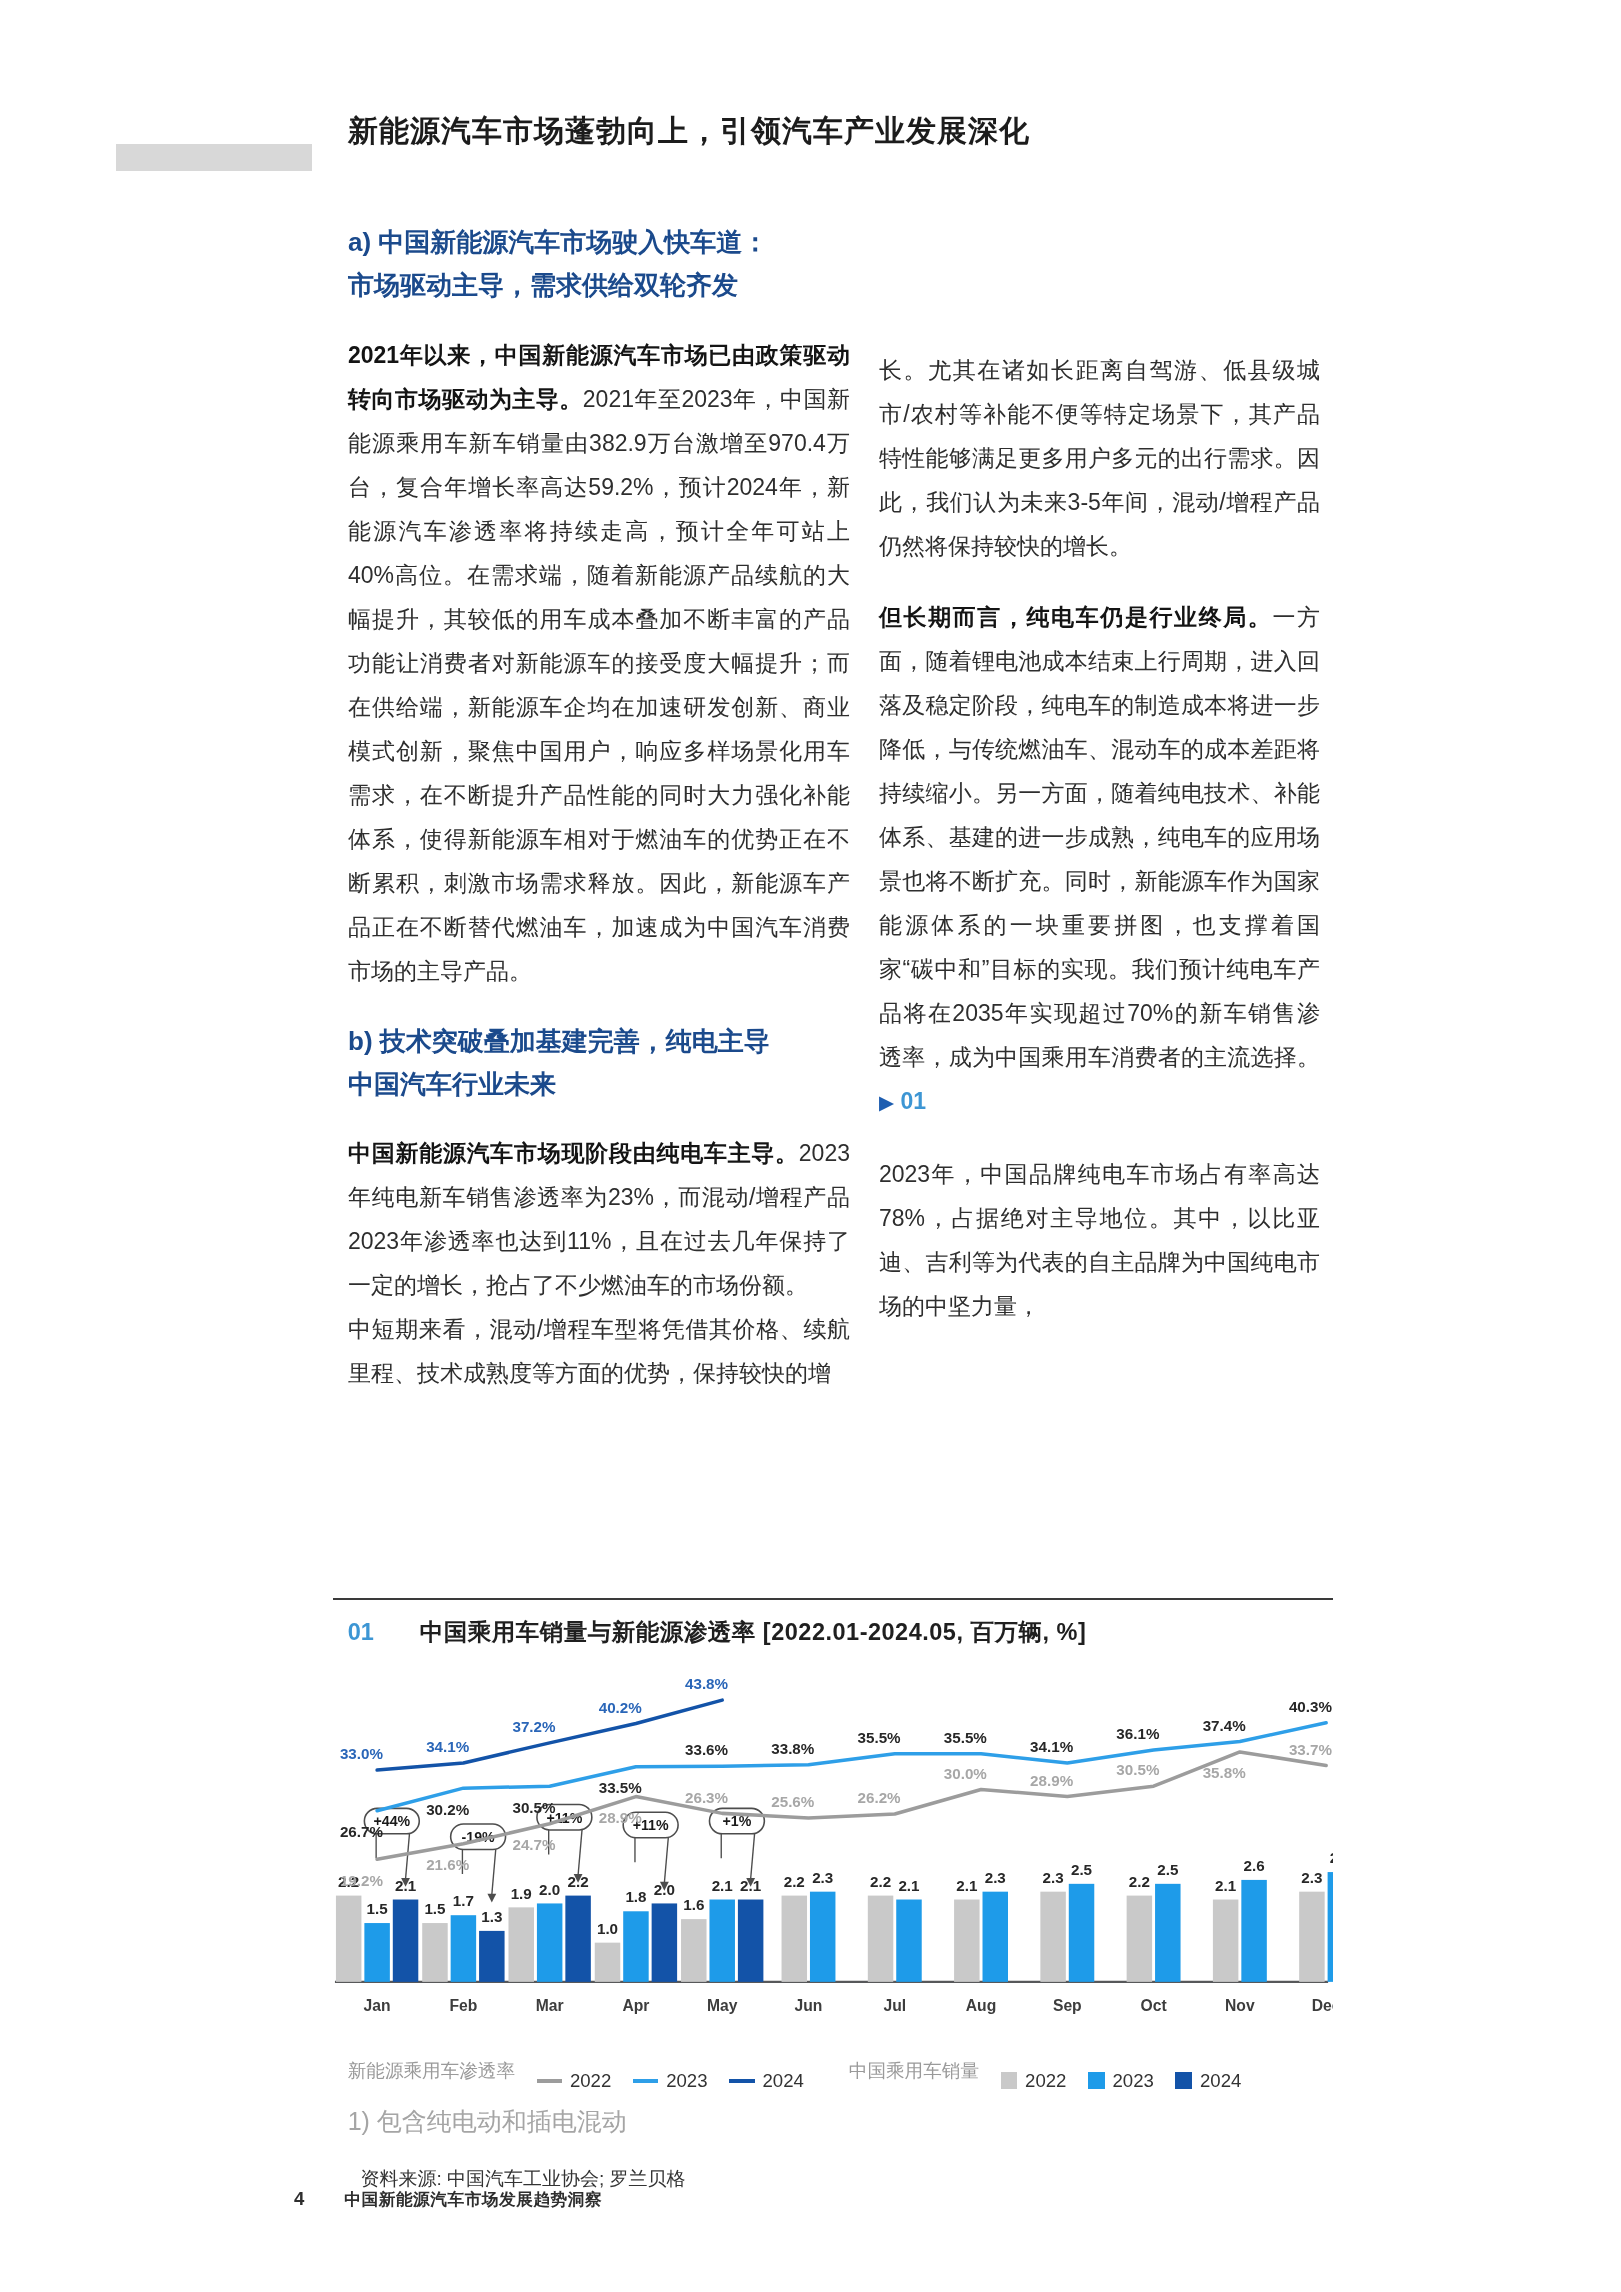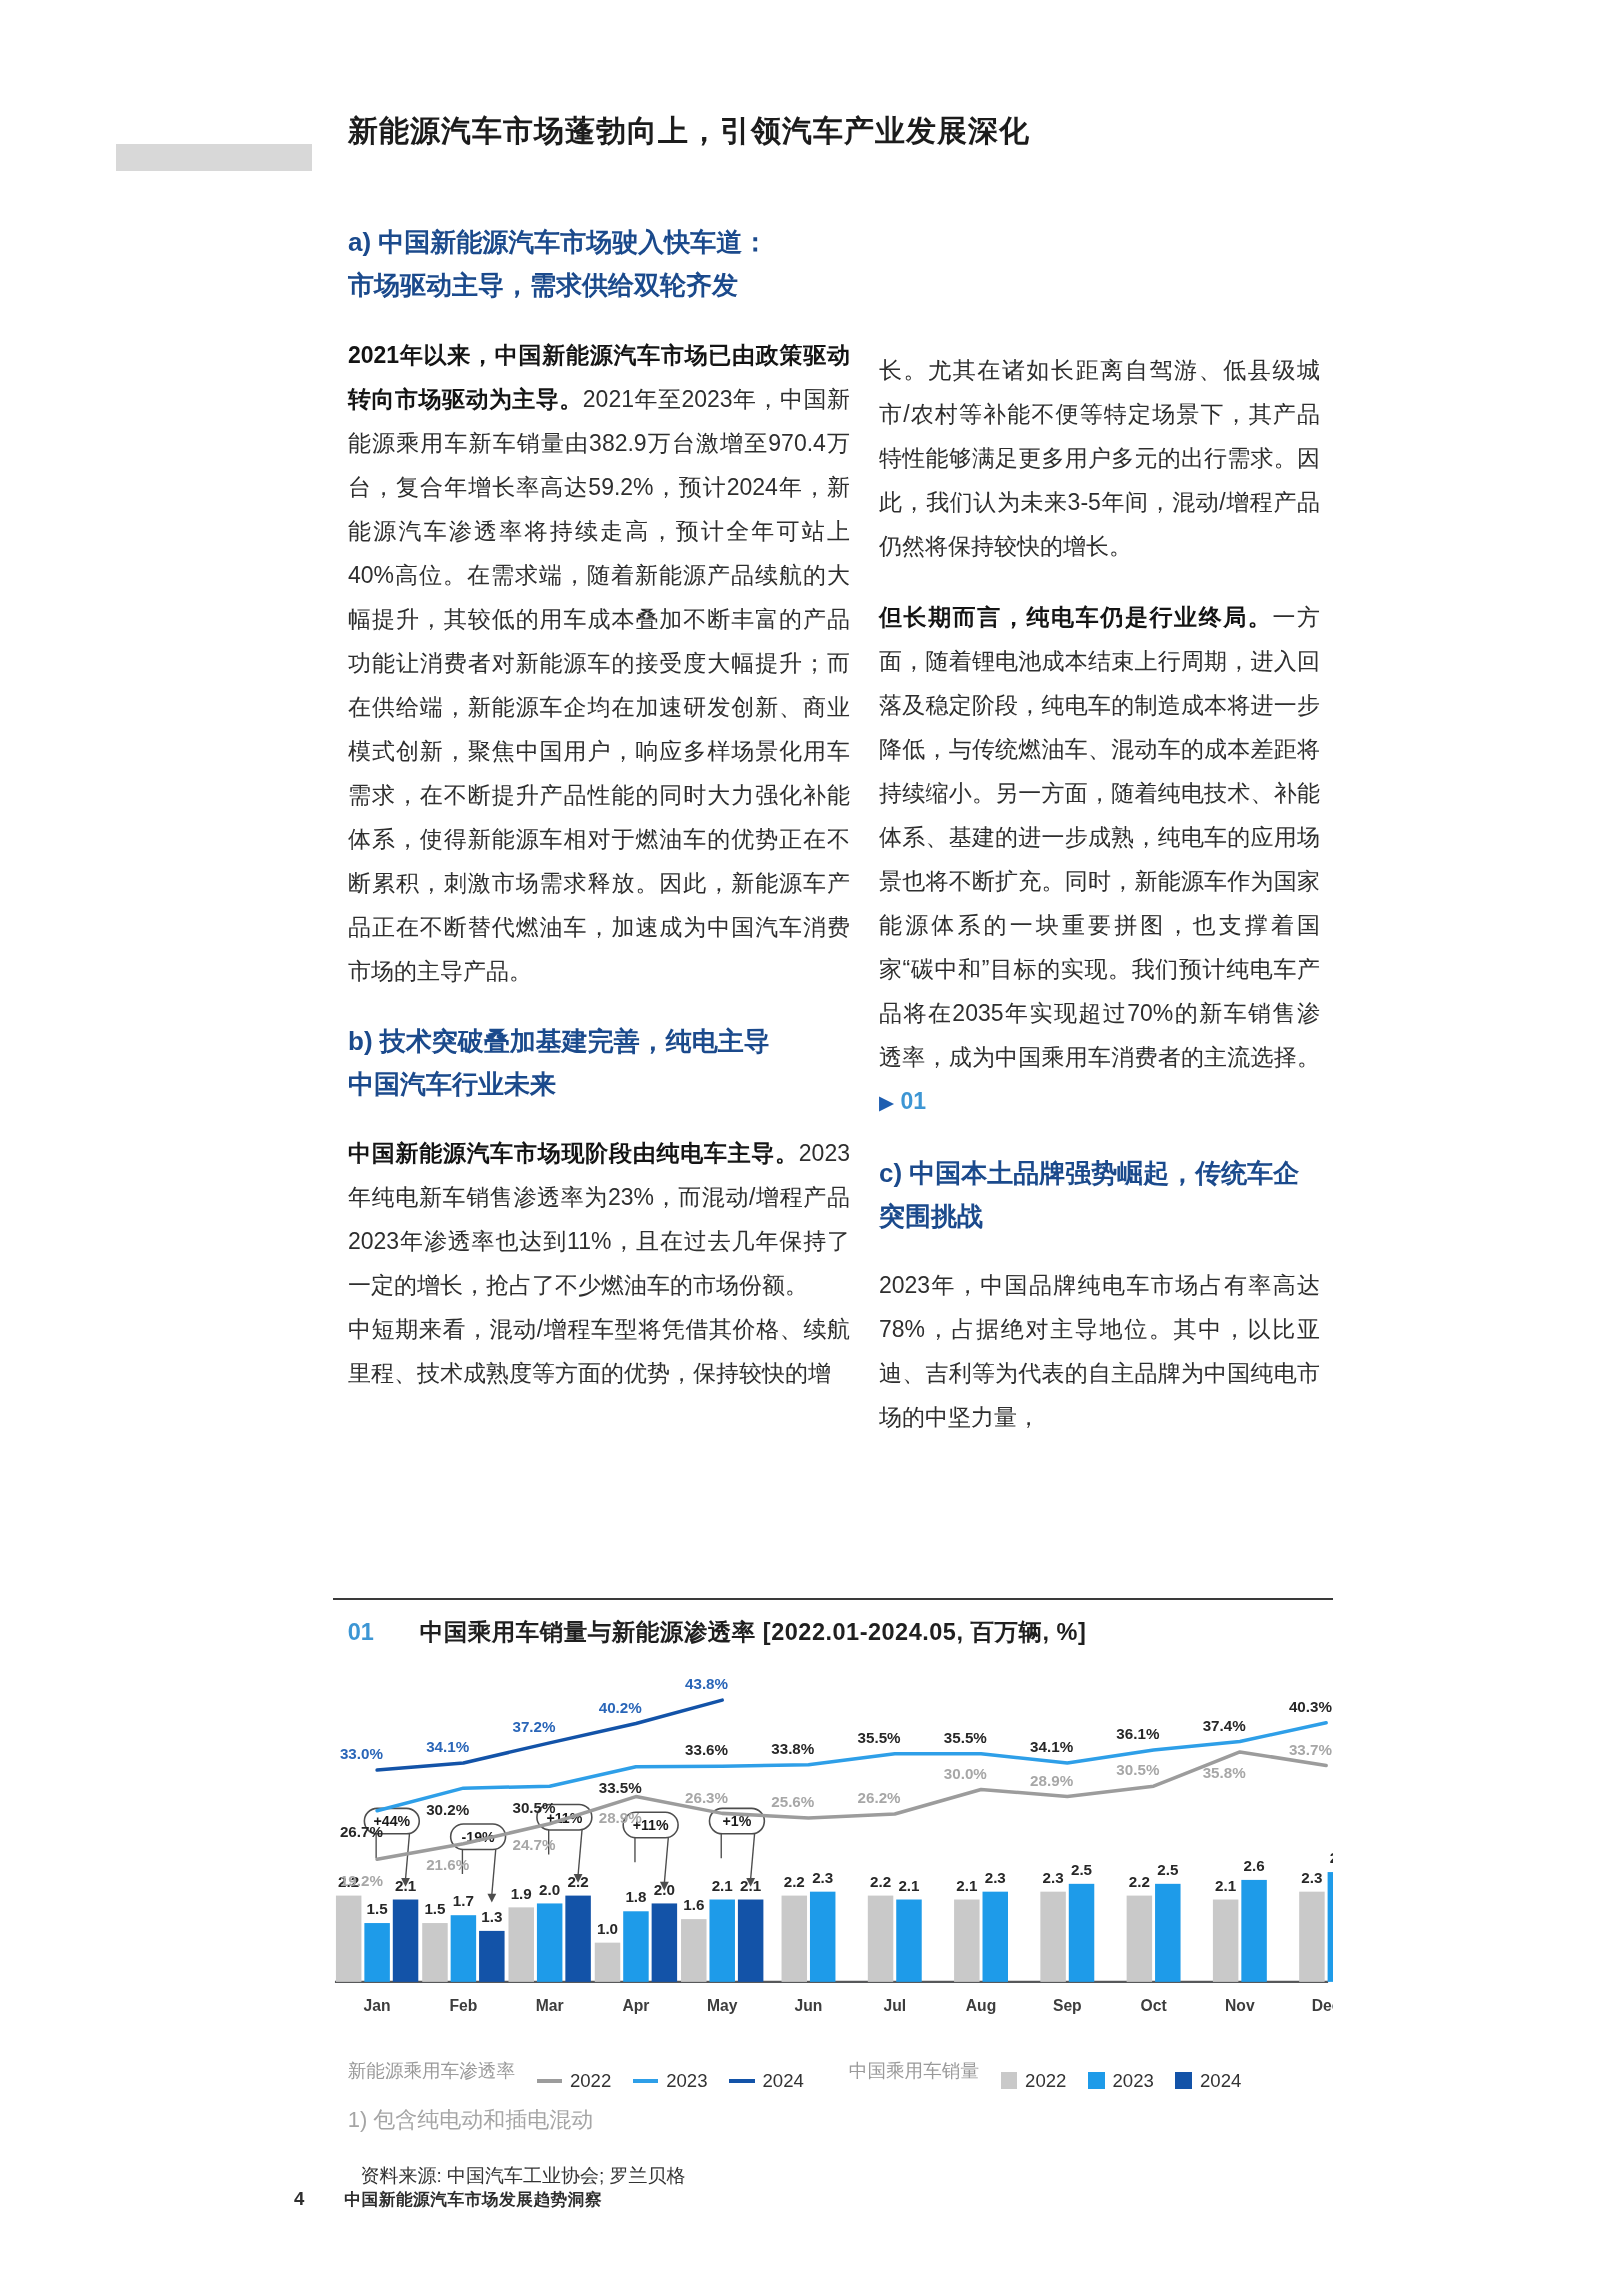--- a/index.html
+++ b/index.html
@@ -25,21 +25,21 @@
   .fig-title{font-size:23.5px;font-weight:bold;color:#1f1f1f;margin-left:46px;letter-spacing:0.5px;}
   .chart-wrap{margin-top:25.5px;}
   .legend{display:flex;align-items:center;margin:17.6px 0 0 14.7px;font-size:18.6px;color:#333;}
   .legend .cap{color:#9a9a9a;}
   .legend .item{display:flex;align-items:center;margin-left:21.6px;margin-top:20px;}
   .legend .line-sw{display:inline-block;width:25.5px;height:3.9px;margin-right:7.8px;}
   .legend .sq-sw{display:inline-block;width:16.7px;height:16.7px;margin-right:7.8px;}
   .legend .bars-cap{margin-left:45px;}
   .c-gray-line{background:#9c9c9c;} .c-blue-line{background:#2e9fe8;} .c-navy-line{background:#1353a8;}
   .c-gray{background:#c9c9c9;} .c-blue{background:#1e9be9;} .c-navy{background:#1353a8;}
-  .footnote{margin:13.7px 0 0 14.7px;font-size:22px;color:#a5a5a5;}
+  .footnote{margin:13.7px 0 0 14.7px;font-size:25px;color:#a5a5a5;}
   .source{margin:27.4px 0 0 27.4px;font-size:19px;color:#333;}
   .footer{position:absolute;left:294px;top:2188px;font-size:16.7px;color:#2e2e2e;display:flex;align-items:baseline;}
   .footer .pn{font-size:18.6px;font-weight:bold;margin-right:40px;}
   .footer .doc{font-weight:bold;letter-spacing:0.5px;}
 </style>
 </head>
 <body>
 
 <div class="page">
 
@@ -50,21 +50,20 @@
     <div class="col col-left">
       <h2 class="sec"><span>a) 中国新能源汽车市场驶入快车道：</span><br><span>市场驱动主导，需求供给双轮齐发</span></h2>
       <p><strong>2021年以来，中国新能源汽车市场已由政策驱动转向市场驱动为主导。</strong><span>2021年至2023年，中国新能源乘用车新车销量由382.9万台激增至970.4万台，复合年增长率高达59.2%，预计2024年，新能源汽车渗透率将持续走高，预计全年可站上40%高位。在需求端，随着新能源产品续航的大幅提升，其较低的用车成本叠加不断丰富的产品功能让消费者对新能源车的接受度大幅提升；而在供给端，新能源车企均在加速研发创新、商业模式创新，聚焦中国用户，响应多样场景化用车需求，在不断提升产品性能的同时大力强化补能体系，使得新能源车相对于燃油车的优势正在不断累积，刺激市场需求释放。因此，新能源车产品正在不断替代燃油车，加速成为中国汽车消费市场的主导产品。</span></p>
       <h2 class="sec mt"><span>b) 技术突破叠加基建完善，纯电主导</span><br><span>中国汽车行业未来</span></h2>
       <p><strong>中国新能源汽车市场现阶段由纯电车主导。</strong><span>2023年纯电新车销售渗透率为23%，而混动/增程产品2023年渗透率也达到11%，且在过去几年保持了一定的增长，抢占了不少燃油车的市场份额。</span><br><span>中短期来看，混动/增程车型将凭借其价格、续航里程、技术成熟度等方面的优势，保持较快的增</span></p>
     </div>
 
     <div class="col col-right">
       <p><span>长。尤其在诸如长距离自驾游、低县级城市/农村等补能不便等特定场景下，其产品特性能够满足更多用户多元的出行需求。因此，我们认为未来3-5年间，混动/增程产品仍然将保持较快的增长。</span></p>
       <p><strong>但长期而言，纯电车仍是行业终局。</strong><span>一方面，随着锂电池成本结束上行周期，进入回落及稳定阶段，纯电车的制造成本将进一步降低，与传统燃油车、混动车的成本差距将持续缩小。另一方面，随着纯电技术、补能体系、基建的进一步成熟，纯电车的应用场景也将不断扩充。同时，新能源车作为国家能源体系的一块重要拼图，也支撑着国家“碳中和”目标的实现。我们预计纯电车产品将在2035年实现超过70%的新车销售渗透率，成为中国乘用车消费者的主流选择。</span> <span class="figref"><span class="arrow">▶</span> <span class="num">01</span></span></p>
-      <h2 class="sec mt"><span>c) 中国本土品牌强势崛起，传统车企</span><br><span>突围挑战</span></h2>
       <p><span>2023年，中国品牌纯电车市场占有率高达78%，占据绝对主导地位。其中，以比亚迪、吉利等为代表的自主品牌为中国纯电市场的中坚力量，</span></p>
     </div>
   </div>
 
   <div class="figure">
     <div class="fig-head">
       <span class="fig-num">01</span>
       <span class="fig-title">中国乘用车销量与新能源渗透率 [2022.01-2024.05, 百万辆, %]</span>
     </div>
     <div class="chart-wrap">

